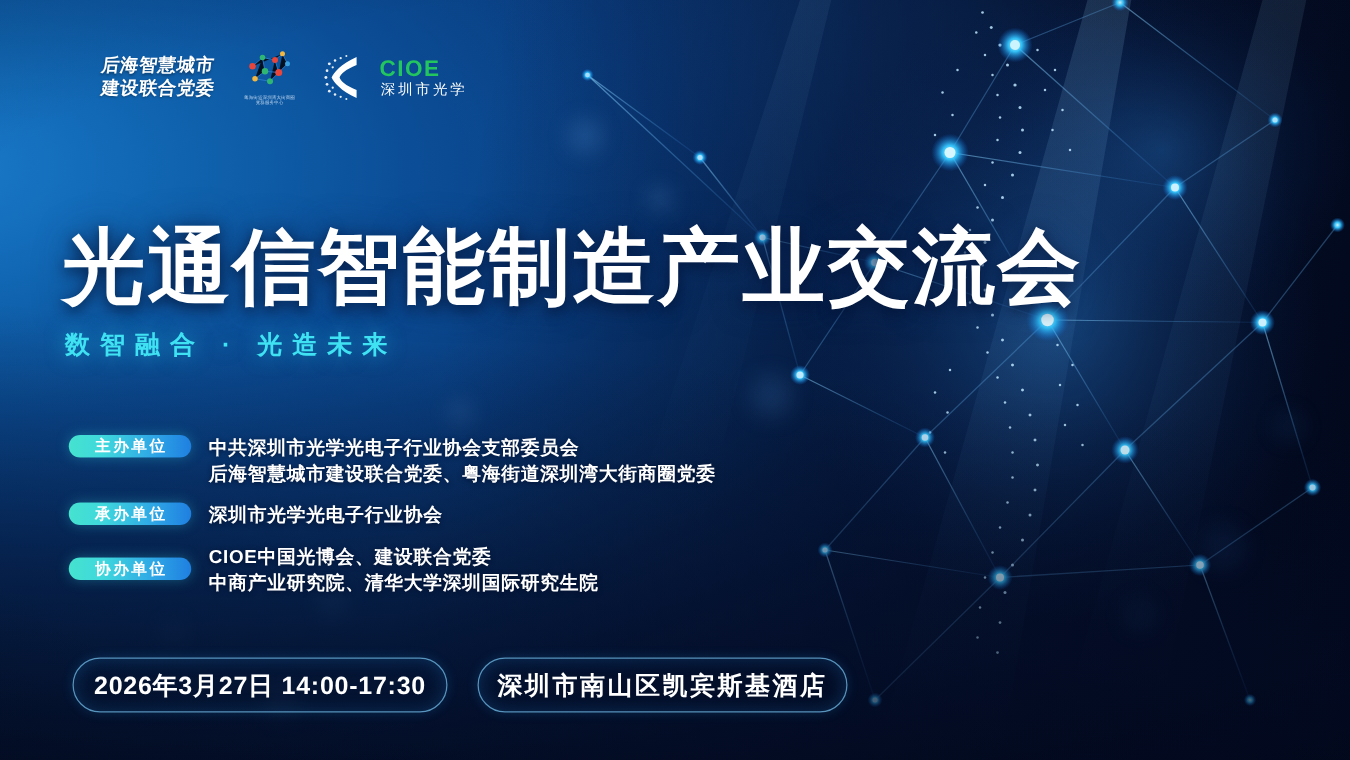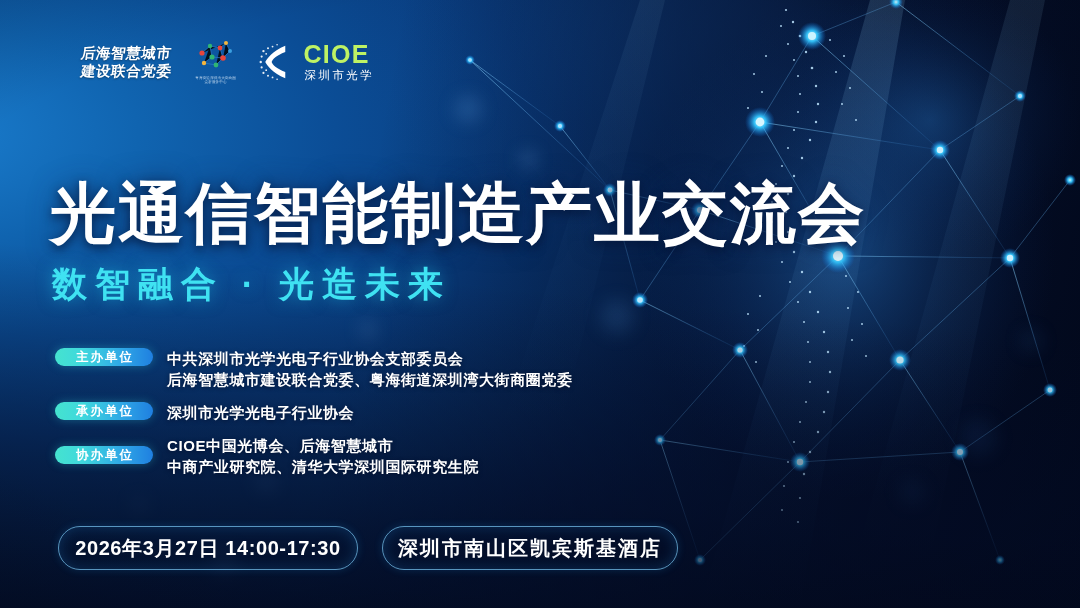--- a/index.html
+++ b/index.html
@@ -38,28 +38,28 @@
   .szooia-txt span{color:#ffffff;font-size:9.5px;line-height:11px;letter-spacing:.3px;white-space:nowrap;font-weight:500;}
   .szooia-txt span.en{font-size:9px;letter-spacing:1.1px;}
   .sep-sp{width:22px;}
   .logo-houhai{display:flex;flex-direction:column;justify-content:center;gap:2px;margin-left:4px;}
   .logo-houhai span{color:#fff;font-weight:bold;font-size:14.5px;line-height:16px;letter-spacing:.6px;
     transform:skewX(-7deg);white-space:nowrap;text-shadow:0 1px 2px rgba(0,0,0,.35);}
   .logo-mol{width:52px;height:50px;margin-left:18px;position:relative;display:flex;flex-direction:column;align-items:center;justify-content:flex-start;}
   .mol-cap{font-size:3.6px;color:#cfe2f5;line-height:4.4px;text-align:center;letter-spacing:.1px;margin-top:1px;opacity:.85;white-space:nowrap;}
   .logo-cioe{display:flex;align-items:center;gap:6px;margin-left:16px;}
   .cioe-txt{display:flex;flex-direction:column;line-height:1;}
-  .cioe-en{color:#bef264;font-size:25px;font-weight:bold;letter-spacing:1.2px;}
+  .cioe-en{color:#22c55e;font-size:18px;font-weight:bold;letter-spacing:1.2px;}
   .cioe-cn{color:#fff;font-size:11.5px;letter-spacing:2.4px;margin-top:3px;margin-left:1px;}
 
   
   .title{position:absolute;left:50px;top:180px;color:#fff;font-size:66px;font-weight:bold;
     letter-spacing:2px;line-height:1;white-space:nowrap;
     text-shadow:0 0 26px rgba(10,40,90,.85), 0 3px 10px rgba(0,10,35,.7);}
-  .subtitle{position:absolute;left:52px;top:266px;color:#3fe2f2;font-size:35px;font-weight:bold;
+  .subtitle{position:absolute;left:52px;top:266px;color:#3fe2f2;font-size:20px;font-weight:bold;
     letter-spacing:8px;line-height:1;white-space:nowrap;
     text-shadow:0 0 16px rgba(30,190,225,.55);}
 
   
   .orgs{position:absolute;left:55px;top:348px;width:620px;}
   .orow{display:flex;align-items:flex-start;margin-bottom:12px;}
   .badge{flex:0 0 auto;width:98px;height:18px;border-radius:12px;
     background:linear-gradient(90deg,#45e3cf 0%,#3fd8dd 28%,#2fa8e6 68%,#1f7fe0 100%);
     color:#fff;font-size:12.5px;font-weight:bold;letter-spacing:2px;
     display:flex;align-items:center;justify-content:center;
@@ -367,21 +367,21 @@
     <div class="orow two">
       <div class="badge">承办单位</div>
       <div class="otext">
         <div>深圳市光学光电子行业协会</div>
       </div>
     </div>
 
     <div class="orow three">
       <div class="badge">协办单位</div>
       <div class="otext">
-        <div>CIOE中国光博会、后海智慧城市</div>
+        <div>CIOE中国光博会、建设联合党委</div>
         <div>中商产业研究院、清华大学深圳国际研究生院</div>
       </div>
     </div>
   </div>
 
   <div class="pills">
     <div class="pill pill-date">2026年3月27日  14:00-17:30</div>
     <div class="pill pill-venue">深圳市南山区凯宾斯基酒店</div>
   </div>
 

